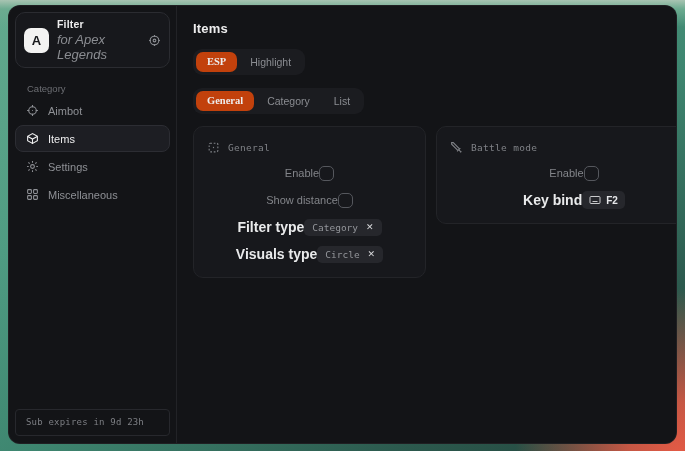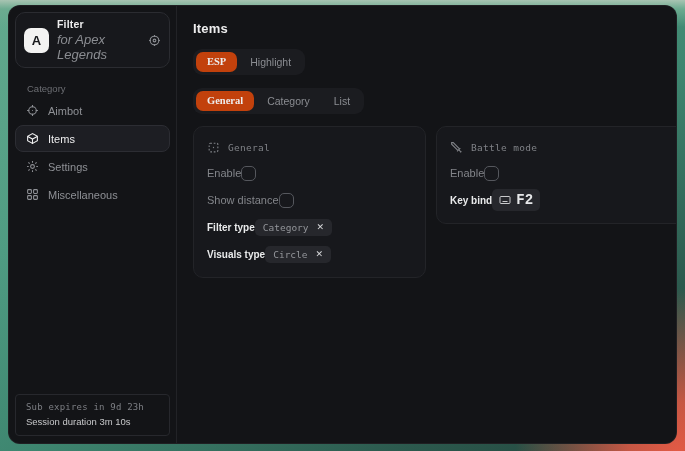--- a/index.html
+++ b/index.html
@@ -39,30 +39,30 @@
   .seg-row{ margin-top:13px; }
   .seg{ display:inline-flex; background:#1b1c20; border-radius:9px; padding:3px; gap:2px; }
   .seg-item{ font-size:10.5px; color:#8a8c91; padding:4px 11px; border-radius:7px; cursor:pointer; white-space:nowrap; }
   .seg-item.active{ background:#c2410c; color:#ededee; font-weight:600;font-family:Liberation Serif, serif; }
   .panels{ display:flex; gap:10px; margin-top:12px; align-items:flex-start; }
   .panel{ background:#17181c; border:1px solid #232428; border-radius:10px; padding:11px 13px 13px 13px; }
   .panel-general{ width:233px; }
   .panel-battle{ width:276px; }
   .panel-head{ display:flex; align-items:center; gap:8px; color:#7f8186; font-family:"DejaVu Sans Mono", monospace; font-size:9.5px; letter-spacing:.3px; height:18px; }
   .panel-head .ic{ display:flex; width:13px; height:13px; }
-  .prow{ display:flex; align-items:center; justify-content:flex-start; height:20px; margin-top:7px; }
+  .prow{ display:flex; align-items:center; justify-content:center; height:20px; margin-top:7px; }
   .lbl-muted{ color:#83858a; font-size:11px; }
-  .lbl-strong{ color:#e9eaeb; font-size:10px; font-weight:600; }
+  .lbl-strong{ color:#e9eaeb; font-size:14px; font-weight:600; }
   .checkbox{ width:15px; height:15px; border:1.5px solid #55575d; border-radius:5px; background:transparent; cursor:pointer; }
   .tag{ display:inline-flex; align-items:center; gap:8px; background:#26272c; border-radius:5px; padding:3px 8px; cursor:pointer; }
   .tag-label{ font-family:"DejaVu Sans Mono", monospace; font-size:9.5px; color:#93959a; }
   .tag-x{ font-size:9px; color:#d7d8da; line-height:1; cursor:pointer; }
   .keypill{ display:inline-flex; align-items:center; gap:5px; background:#26272c; border-radius:5px; padding:3px 7px; cursor:pointer; }
   .keypill .ic{ display:flex; width:12px; height:12px; color:#c9cacc; }
-  .key-label{ font-size:14px; color:#e6e7e9; font-weight:600;font-family:Liberation Mono, monospace; }
+  .key-label{ font-size:10px; color:#e6e7e9; font-weight:600; }
   svg{ display:block; }
 </style>
 </head>
 <body>
 
 <div class="window">
 
   <div class="sidebar">
 
     <div class="brand-card">
@@ -120,21 +120,20 @@
             <rect x="3" y="14" width="7" height="7" rx="1.5"></rect>
               <rect x="14" y="14" width="7" height="7" rx="1.5"></rect>
           </svg>
         </span>
         <span>Miscellaneous</span>
       </div>
     </div>
 
     <div class="sidebar-footer">
       <div class="foot1">Sub expires in 9d 23h</div>
-      <div class="foot2">Session duration 3m 10s</div>
     </div>
   </div>
 
   <div class="main">
     <div class="page-title">Items</div>
 
     <div class="seg-row">
       <div class="seg">
         <span class="seg-item active">ESP</span>
         <span class="seg-item">Highlight</span>

